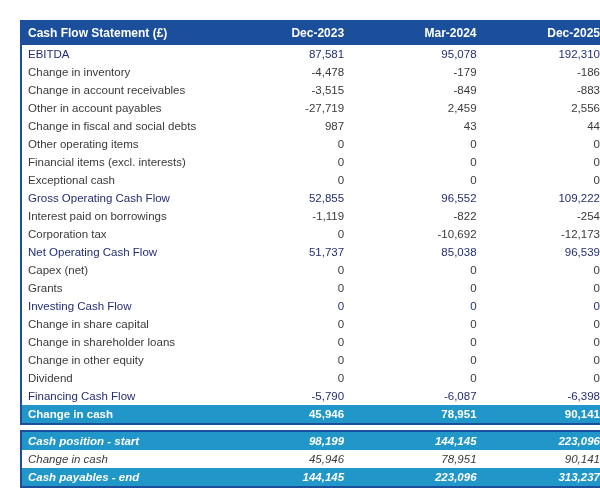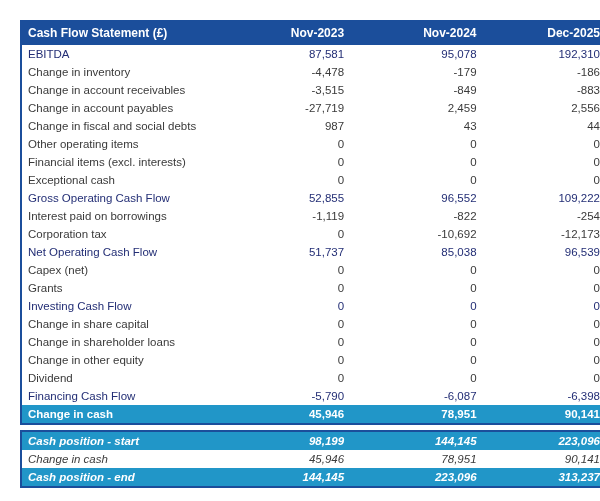--- a/index.html
+++ b/index.html
@@ -68,22 +68,22 @@
   <table class="cf">
     <colgroup>
       <col style="width:204px">
       <col style="width:124px">
       <col style="width:132px">
       <col style="width:124px">
     </colgroup>
     <thead>
       <tr>
         <th class="lbl">Cash Flow Statement (£)</th>
-        <th class="num">Nov-2023</th>
-        <th class="num">Nov-2024</th>
+        <th class="num">Dec-2023</th>
+        <th class="num">Mar-2024</th>
         <th class="num">Dec-2025</th>
       </tr>
     </thead>
     <tbody id="main-body">
         <tr class="row-section">
           <td class="lbl">EBITDA</td>
           <td class="num">87,581</td>
           <td class="num">95,078</td>
           <td class="num">192,310</td>
         </tr>
@@ -93,21 +93,21 @@
           <td class="num">-179</td>
           <td class="num">-186</td>
         </tr>
         <tr class="row-normal">
           <td class="lbl">Change in account receivables</td>
           <td class="num">-3,515</td>
           <td class="num">-849</td>
           <td class="num">-883</td>
         </tr>
         <tr class="row-normal">
-          <td class="lbl">Change in account payables</td>
+          <td class="lbl">Other in account payables</td>
           <td class="num">-27,719</td>
           <td class="num">2,459</td>
           <td class="num">2,556</td>
         </tr>
         <tr class="row-normal">
           <td class="lbl">Change in fiscal and social debts</td>
           <td class="num">987</td>
           <td class="num">43</td>
           <td class="num">44</td>
         </tr>
@@ -224,21 +224,21 @@
           <td class="num">144,145</td>
           <td class="num">223,096</td>
         </tr>
         <tr class="row-normal">
           <td class="lbl">Change in cash</td>
           <td class="num">45,946</td>
           <td class="num">78,951</td>
           <td class="num">90,141</td>
         </tr>
         <tr class="row-highlight">
-          <td class="lbl">Cash position - end</td>
+          <td class="lbl">Cash payables - end</td>
           <td class="num">144,145</td>
           <td class="num">223,096</td>
           <td class="num">313,237</td>
         </tr>
       </tbody>
   </table>
 
 </div>
 
 </body></html>

